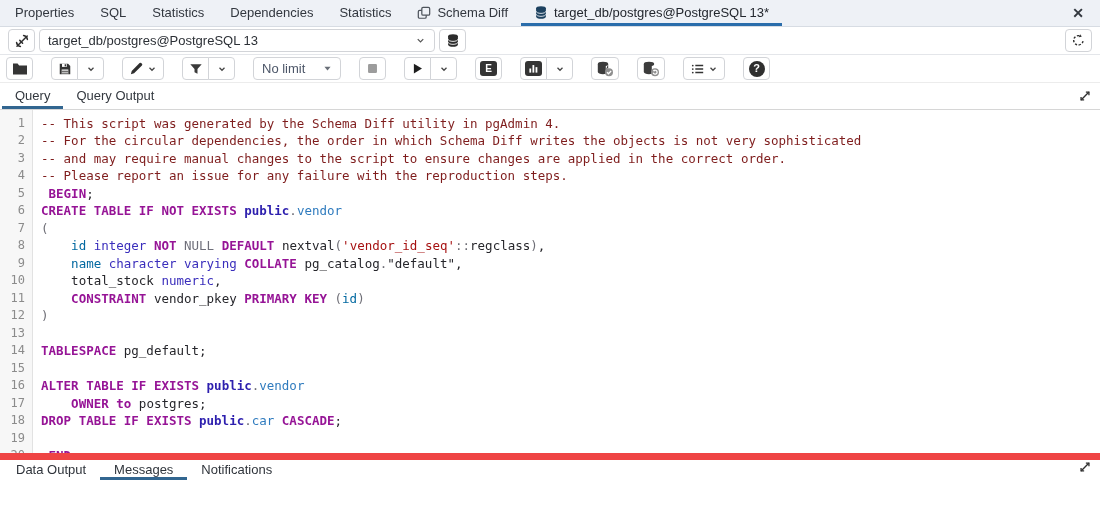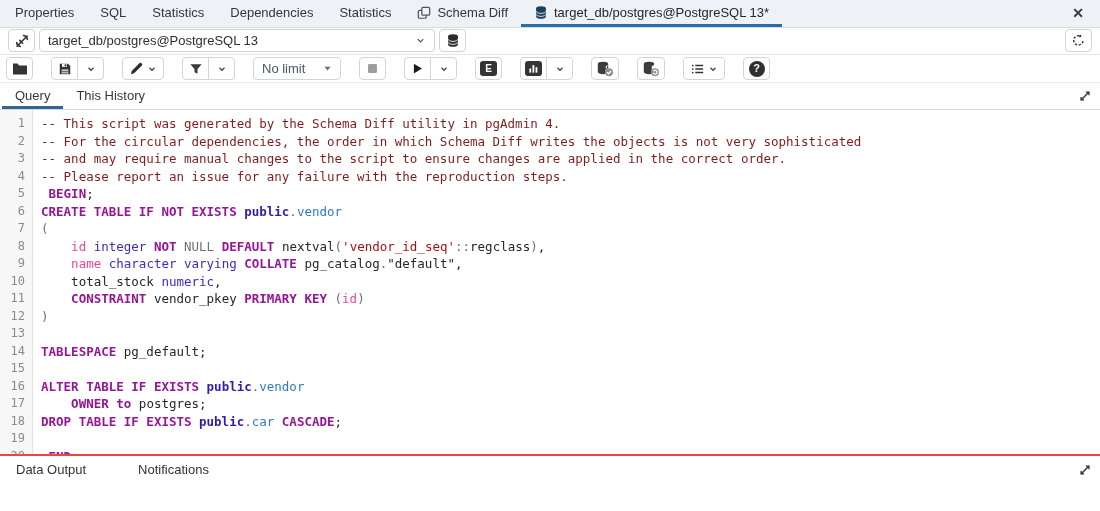--- a/index.html
+++ b/index.html
@@ -88,30 +88,30 @@
     padding:5px 7px 0 0; text-align:right; color:#8b8b8b; font-size:12px; flex:none;
   }
   .ln { height:17.5px; }
   .code { flex:1; padding:5px 0 0 8px; white-space:pre; cursor:text; }
   .code-line { height:17.5px; white-space:pre; }
   .tok-com { color:#7f1d1d; }
   .tok-kw  { color:#961496; font-weight:bold; }
   .tok-typ { color:#3a2ebc;text-align:right; }
   .tok-sch { color:#2d1fae; font-weight:bold; }
   .tok-tbl { color:#2f7bbe; }
-  .tok-var { color:#ec4899; }
+  .tok-var { color:#0369a1; }
   .tok-str { color:#a61111; }
   .tok-atm { color:#6f6f7a; }
   .tok-pl  { color:#26262b; }
   .tok-pu  { color:#6e6e76; }
 
   
   .btabs {
-    height:32px; background:#fff; border-top:2px solid #ef4444;
-    display:flex; align-items:center; font-size:13px; color:#2f343b; padding-left:2px;gap:24px;
+    height:32px; background:#fff; border-top:7px solid #ef4444;
+    display:flex; align-items:flex-start; font-size:13px; color:#2f343b; padding-left:2px;
   }
   .btab { display:flex; align-items:center; padding:0 14px; border-bottom:3px solid transparent; padding-top:2px; cursor:pointer; }
   .btab.active { border-bottom-color:#326690; }
   .btabs-spacer { flex:1; }
 
   svg { display:block; }
 </style>
 </head>
 <body>
 
@@ -346,21 +346,21 @@
     <button class="btn">
       <span class="darkcircle">?</span>
     </button>
   </div>
 
   <div class="qtabs">
     <div class="qtab active">
       <span>Query</span>
     </div>
     <div class="qtab">
-      <span>This History</span>
+      <span>Query Output</span>
     </div>
     <div class="qtabs-spacer"></div>
     <button class="iconbtn">
       <span>
         <svg width="14" height="14" viewBox="0 0 16 16" fill="none" stroke="#2f2f2f" stroke-width="1.5">
           <path d="M3.5 12.5L12.5 3.5"></path>
           <path d="M9 3.5h3.5V7"></path>
           <path d="M7 12.5H3.5V9"></path>
         </svg>
       </span>
@@ -390,20 +390,23 @@
         <div class="ln">19</div>
         <div class="ln">20</div>
       </div>
     <div class="code"><div class="code-line"><span class="tok-com">-- This script was generated by the Schema Diff utility in pgAdmin 4.</span></div><div class="code-line"><span class="tok-com">-- For the circular dependencies, the order in which Schema Diff writes the objects is not very sophisticated</span></div><div class="code-line"><span class="tok-com">-- and may require manual changes to the script to ensure changes are applied in the correct order.</span></div><div class="code-line"><span class="tok-com">-- Please report an issue for any failure with the reproduction steps.</span></div><div class="code-line"><span class="tok-pl"> </span><span class="tok-kw">BEGIN</span><span class="tok-pl">;</span></div><div class="code-line"><span class="tok-kw">CREATE TABLE IF NOT EXISTS</span><span class="tok-pl"> </span><span class="tok-sch">public</span><span class="tok-pu">.</span><span class="tok-tbl">vendor</span></div><div class="code-line"><span class="tok-pu">(</span></div><div class="code-line"><span class="tok-pl">    </span><span class="tok-var">id</span><span class="tok-pl"> </span><span class="tok-typ">integer</span><span class="tok-pl"> </span><span class="tok-kw">NOT</span><span class="tok-pl"> </span><span class="tok-atm">NULL</span><span class="tok-pl"> </span><span class="tok-kw">DEFAULT</span><span class="tok-pl"> nextval</span><span class="tok-pu">(</span><span class="tok-str">'vendor_id_seq'</span><span class="tok-pu">::</span><span class="tok-pl">regclass</span><span class="tok-pu">)</span><span class="tok-pl">,</span></div><div class="code-line"><span class="tok-pl">    </span><span class="tok-var">name</span><span class="tok-pl"> </span><span class="tok-typ">character varying</span><span class="tok-pl"> </span><span class="tok-kw">COLLATE</span><span class="tok-pl"> pg_catalog</span><span class="tok-pu">.</span><span class="tok-pl">"default",</span></div><div class="code-line"><span class="tok-pl">    total_stock </span><span class="tok-typ">numeric</span><span class="tok-pl">,</span></div><div class="code-line"><span class="tok-pl">    </span><span class="tok-kw">CONSTRAINT</span><span class="tok-pl"> vendor_pkey </span><span class="tok-kw">PRIMARY KEY</span><span class="tok-pl"> </span><span class="tok-pu">(</span><span class="tok-var">id</span><span class="tok-pu">)</span></div><div class="code-line"><span class="tok-pu">)</span></div><div class="code-line"></div><div class="code-line"><span class="tok-kw">TABLESPACE</span><span class="tok-pl"> pg_default;</span></div><div class="code-line"></div><div class="code-line"><span class="tok-kw">ALTER TABLE IF EXISTS</span><span class="tok-pl"> </span><span class="tok-sch">public</span><span class="tok-pu">.</span><span class="tok-tbl">vendor</span></div><div class="code-line"><span class="tok-pl">    </span><span class="tok-kw">OWNER</span><span class="tok-pl"> </span><span class="tok-kw">to</span><span class="tok-pl"> postgres;</span></div><div class="code-line"><span class="tok-kw">DROP TABLE IF EXISTS</span><span class="tok-pl"> </span><span class="tok-sch">public</span><span class="tok-pu">.</span><span class="tok-tbl">car</span><span class="tok-pl"> </span><span class="tok-kw">CASCADE</span><span class="tok-pl">;</span></div><div class="code-line"></div><div class="code-line"><span class="tok-pl"> </span><span class="tok-kw">END</span><span class="tok-pl">;</span></div></div>
   </div>
 
   <div class="btabs">
     <div class="btab">
       <span>Data Output</span>
     </div>
+    <div class="btab active">
+      <span>Messages</span>
+    </div>
     <div class="btab">
       <span>Notifications</span>
     </div>
     <div class="btabs-spacer"></div>
     <button class="iconbtn">
       <span>
         <svg width="14" height="14" viewBox="0 0 16 16" fill="none" stroke="#2f2f2f" stroke-width="1.5">
           <path d="M3.5 12.5L12.5 3.5"></path>
           <path d="M9 3.5h3.5V7"></path>
           <path d="M7 12.5H3.5V9"></path>

